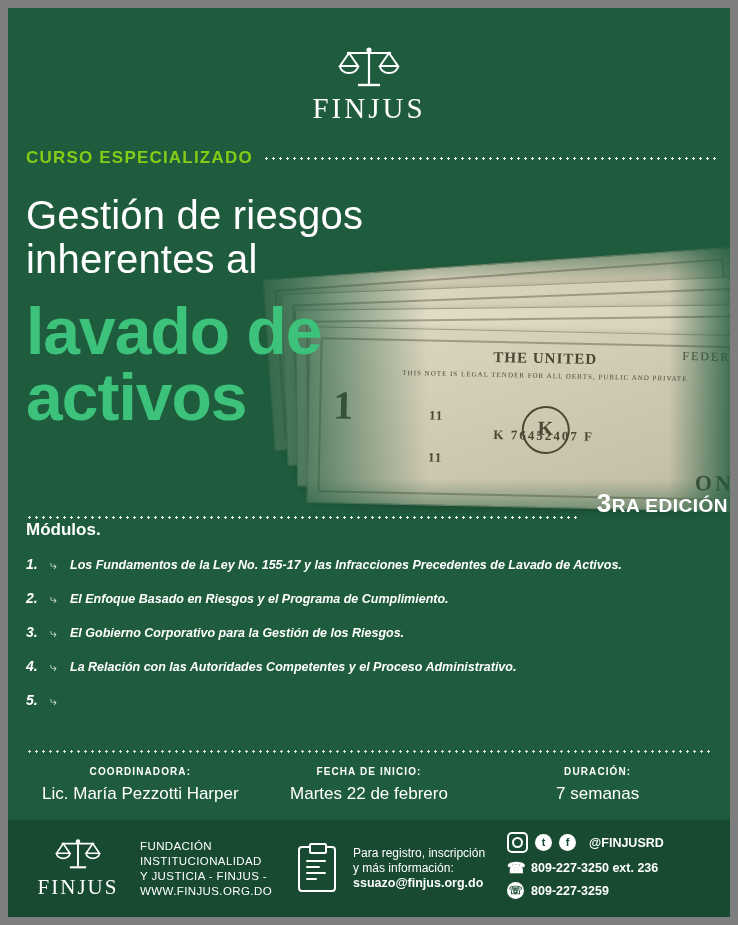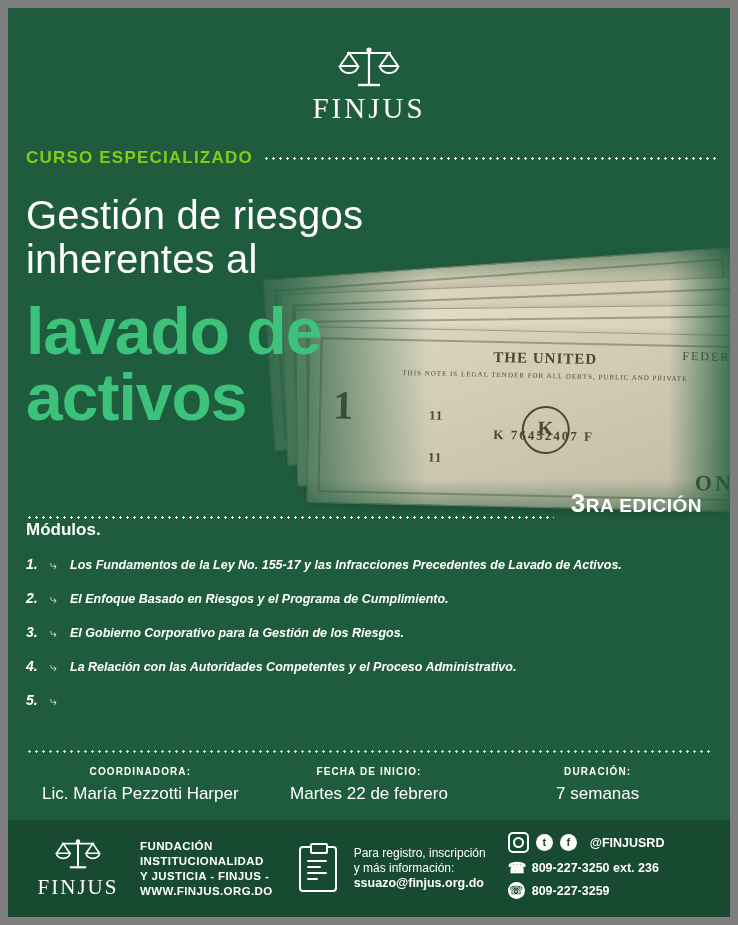--- a/index.html
+++ b/index.html
@@ -143,21 +143,21 @@
     left: 18px; top: 290px;
     color: #3cc27a;
     font-size: 66px;
     line-height: 66px;
     font-weight: bold;
     letter-spacing: -1px;
   }
 
   .edition-row {
     position: absolute;
-    left: 18px; right: 28px; top: 480px;
+    left: 18px; right: 2px; top: 480px;
     display: flex; align-items: flex-end; gap: 17px;
   }
   .edition-text {
     color: #ffffff;
     font-weight: bold;
     white-space: nowrap;
     letter-spacing: .5px;
   }
   .edition-text .big { font-size: 26px; }
   .edition-text .small { font-size: 19px; }
@@ -239,21 +239,21 @@
   .footer-logo {
     width: 112px;
     text-align: center;
     color: #fff;
     margin-left: 14px;
   }
   .footer-logo .logo-word { font-size: 21px; letter-spacing: 2px; }
   .footer-org {
     color: #ffffff;
     font-size: 11.5px;
-    font-weight: bold;
+    font-weight: normal;
     line-height: 15px;
     letter-spacing: .4px;
     margin-left: 6px;
   }
   .footer-reg {
     display: flex;
     align-items: center;
     gap: 17px;
     margin-left: 26px;
   }

